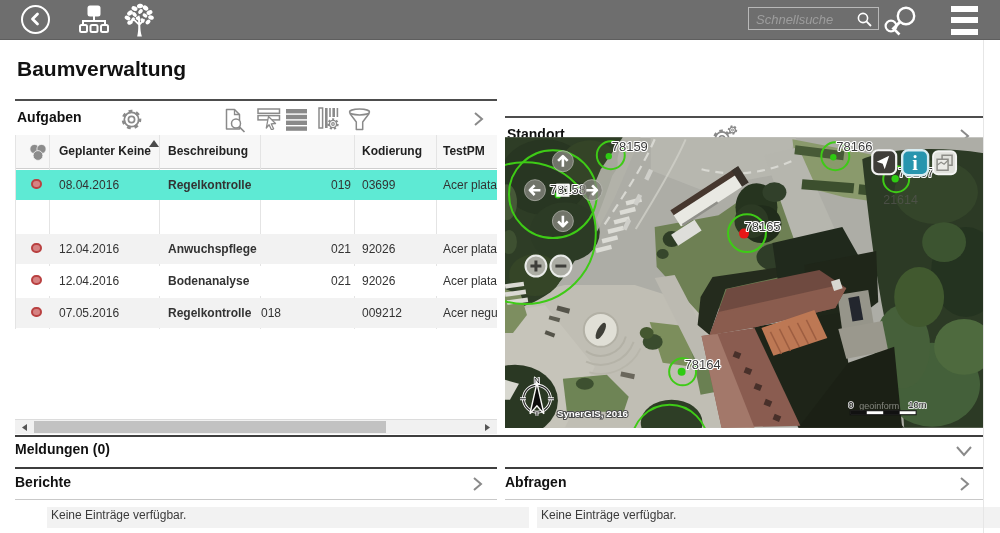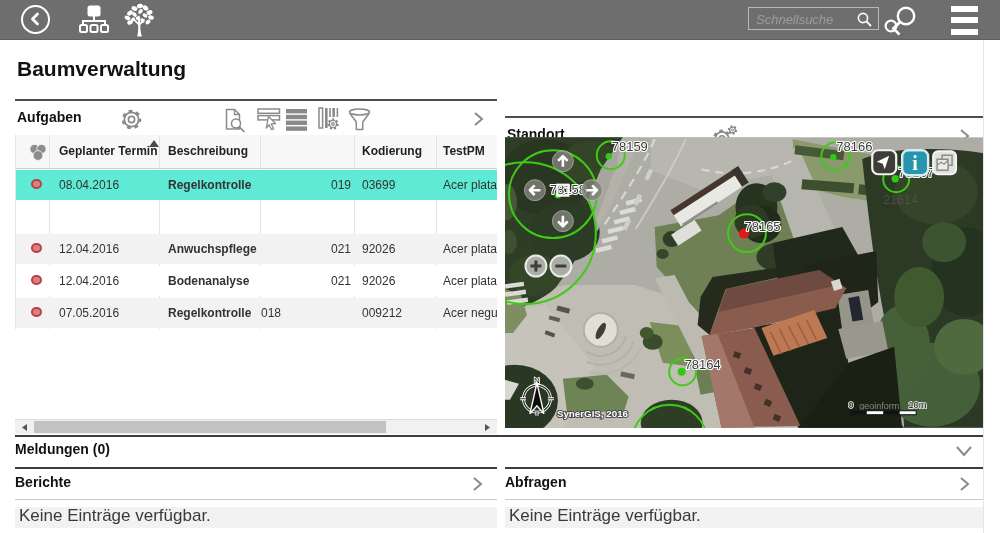--- a/index.html
+++ b/index.html
@@ -20,21 +20,21 @@
   .trow { position:absolute; left:1px; width:481px; height:30px; }
   .cell { position:absolute; top:0; height:30px; line-height:31px; white-space:nowrap; overflow:hidden; }
   .cl { }
   .marker { position:absolute; left:15px; top:8.5px; width:10.5px; height:10.5px; border-radius:50%; background:#d68282; border:2px solid #b94141; }
   .vline { position:absolute; top:0; width:1px; height:194px; background:#e4e4e4; }
   
   #hscroll { position:absolute; left:15px; top:419px; width:482px; height:15px; background:#f1f1f1; border-top:1px solid #dcdcdc; }
   #hthumb { position:absolute; left:19px; top:1px; width:352px; height:12px; background:#c2c2c2; }
   .btitle { position:absolute; font-size:14px; font-weight:bold; color:#111; }
   .lline { position:absolute; height:1px; background:#c9c9c9; }
-  .kerow { position:absolute; height:21px; background:#f2f2f2; font-size:17px; color:#3a3a3a; line-height:17px; }
+  .kerow { position:absolute; height:21px; background:#f2f2f2; font-size:12px; color:#3a3a3a; line-height:17px;margin-left:32px; }
   .ico { position:absolute; }
 </style>
 </head>
 <body>
 <div id="topbar">
   <div id="backbtn">
     <svg width="24" height="24" style="position:absolute;left:0;top:0">
         <polyline points="14.5,7 9.5,12 14.5,17" fill="none" stroke="#fff" stroke-width="2.8" stroke-linecap="round" stroke-linejoin="round"></polyline>
       </svg>
   </div>
@@ -172,21 +172,21 @@
 <div id="tbl">
 
   <div class="trow" style="top:0;height:34px;background:#f7f7f7;border-bottom:1px solid #cfcfcf;font-weight:bold;color:#222;box-sizing:border-box;">
     <div class="cell" style="left:0;width:34px;height:33px;">
       <svg style="position:absolute;left:10px;top:8px" width="24" height="20" viewBox="0 0 24 20">
         <circle cx="8.5" cy="6" r="4.6" fill="#8c8c8c" stroke="#f7f7f7" stroke-width="0.8"></circle>
         <circle cx="15.5" cy="6" r="4.6" fill="#8c8c8c" stroke="#f7f7f7" stroke-width="0.8"></circle>
         <circle cx="12" cy="12.5" r="4.9" fill="#8c8c8c" stroke="#f7f7f7" stroke-width="0.8"></circle>
       </svg>
     </div>
-    <div class="cell cl" style="left:34px;width:110px;padding-left:9px;line-height:33px;">Geplanter Termin</div>
+    <div class="cell cl" style="left:34px;width:110px;padding-left:9px;line-height:33px;">Geplanter Keine</div>
     <div style="position:absolute;left:133px;top:5px;width:0;height:0;border-left:5px solid transparent;border-right:5px solid transparent;border-bottom:7px solid #4a4a4a;"></div>
     <div class="cell cl" style="left:144px;width:101px;padding-left:8px;line-height:33px;">Beschreibung</div>
     <div class="cell cl" style="left:339px;width:82px;padding-left:7px;line-height:33px;">Kodierung</div>
     <div class="cell cl" style="left:421px;width:60px;padding-left:6px;line-height:33px;">TestPM</div>
   </div>
   <div class="vline" style="left:0px;"></div>
     <div class="vline" style="left:34px;"></div>
     <div class="vline" style="left:144px;"></div>
     <div class="vline" style="left:245px;"></div>
     <div class="vline" style="left:339px;"></div>

